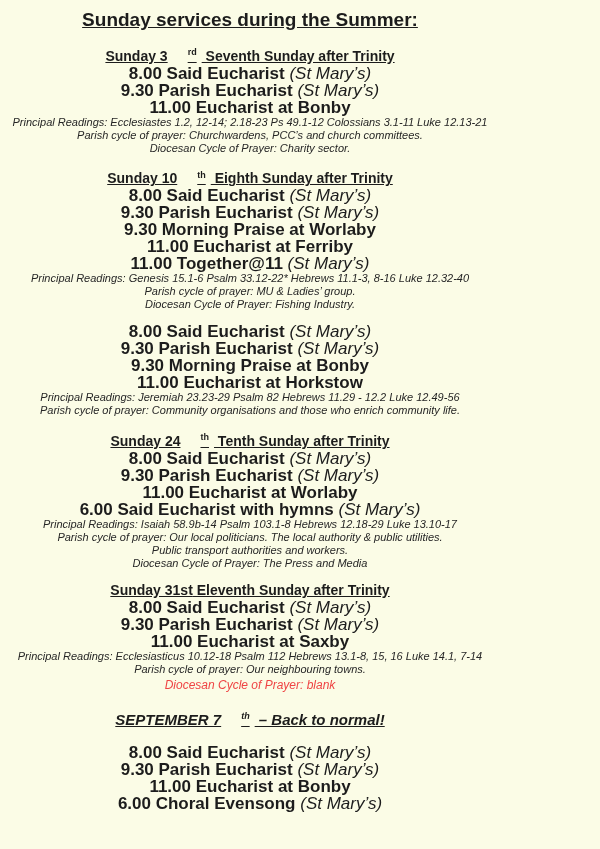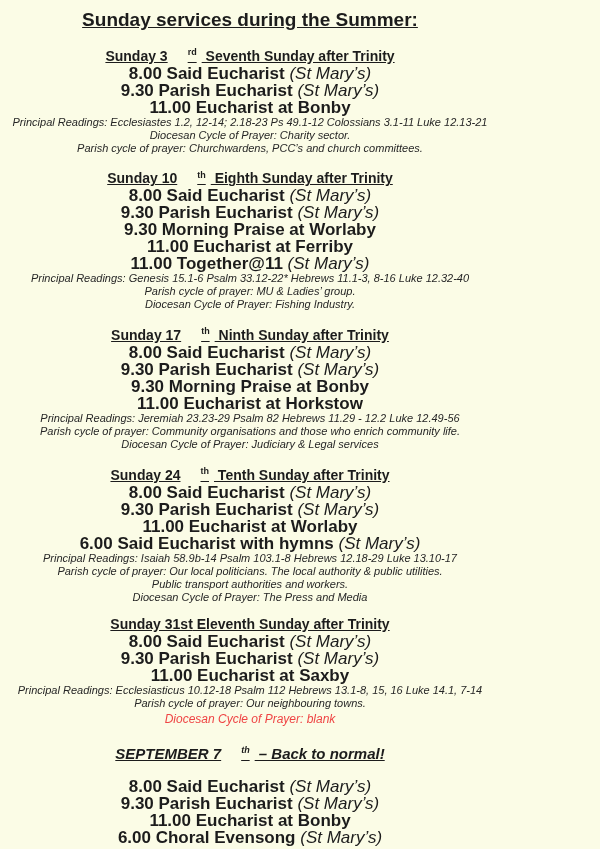--- a/index.html
+++ b/index.html
@@ -74,45 +74,43 @@
 <div class="page">
 
   <div class="title">Sunday services during the Summer:</div>
 
   <section class="svc-section">
     <div class="heading"><span class="hwrap"><span>Sunday 3</span><sup>rd</sup><span> Seventh Sunday after Trinity</span></span></div>
     <div class="svc-line"><span>8.00 Said Eucharist</span> <span class="loc">(St Mary’s)</span></div>
     <div class="svc-line"><span>9.30 Parish Eucharist</span> <span class="loc">(St Mary’s)</span></div>
     <div class="svc-line"><span>11.00 Eucharist at Bonby</span></div>
     <div class="note">Principal Readings: Ecclesiastes 1.2, 12-14; 2.18-23 Ps 49.1-12 Colossians 3.1-11 Luke 12.13-21</div>
+    <div class="note">Parish cycle of prayer: Churchwardens, PCC’s and church committees.</div>
     <div class="note">Diocesan Cycle of Prayer: Charity sector.</div>
-    <div class="note">Parish cycle of prayer: Churchwardens, PCC’s and church committees.</div>
   </section>
 
   <section class="svc-section">
     <div class="heading"><span class="hwrap"><span>Sunday 10</span><sup>th</sup><span>  Eighth Sunday after Trinity</span></span></div>
     <div class="svc-line"><span>8.00 Said Eucharist</span> <span class="loc">(St Mary’s)</span></div>
     <div class="svc-line"><span>9.30 Parish Eucharist</span> <span class="loc">(St Mary’s)</span></div>
     <div class="svc-line"><span>9.30 Morning Praise at Worlaby</span></div>
     <div class="svc-line"><span>11.00 Eucharist at Ferriby</span></div>
     <div class="svc-line"><span>11.00 Together@11</span> <span class="loc">(St Mary’s)</span></div>
     <div class="note">Principal Readings: Genesis 15.1-6 Psalm 33.12-22* Hebrews 11.1-3, 8-16 Luke 12.32-40</div>
     <div class="note">Parish cycle of prayer: MU &amp; Ladies’ group.</div>
     <div class="note">Diocesan Cycle of Prayer: Fishing Industry.</div>
   </section>
 
   <section class="svc-section">
-    <div class="heading"><span class="hwrap"><span>Sunday 17</span><sup>th</sup><span>  Ninth Sunday after Trinity</span></span></div>
     <div class="svc-line"><span>8.00 Said Eucharist</span> <span class="loc">(St Mary’s)</span></div>
     <div class="svc-line"><span>9.30 Parish Eucharist</span> <span class="loc">(St Mary’s)</span></div>
     <div class="svc-line"><span>9.30 Morning Praise at Bonby</span></div>
     <div class="svc-line"><span>11.00 Eucharist at Horkstow</span></div>
     <div class="note">Principal Readings: Jeremiah 23.23-29 Psalm 82 Hebrews 11.29 - 12.2 Luke 12.49-56</div>
     <div class="note">Parish cycle of prayer: Community organisations and those who enrich community life.</div>
-    <div class="note">Diocesan Cycle of Prayer: Judiciary &amp; Legal services</div>
   </section>
 
   <section class="svc-section">
     <div class="heading"><span class="hwrap"><span>Sunday 24</span><sup>th</sup><span> Tenth Sunday after Trinity</span></span></div>
     <div class="svc-line"><span>8.00 Said Eucharist</span> <span class="loc">(St Mary’s)</span></div>
     <div class="svc-line"><span>9.30 Parish Eucharist</span> <span class="loc">(St Mary’s)</span></div>
     <div class="svc-line"><span>11.00 Eucharist at Worlaby</span></div>
     <div class="svc-line"><span>6.00 Said Eucharist with hymns</span> <span class="loc">(St Mary’s)</span></div>
     <div class="note">Principal Readings: Isaiah 58.9b-14 Psalm 103.1-8 Hebrews 12.18-29 Luke 13.10-17</div>
     <div class="note">Parish cycle of prayer: Our local politicians. The local authority &amp; public utilities.</div>

